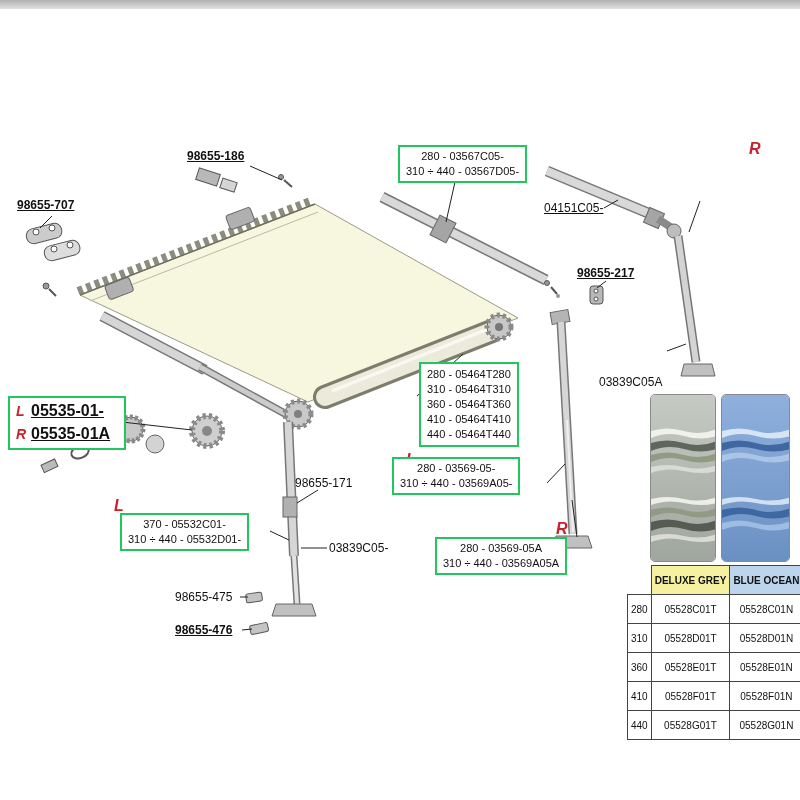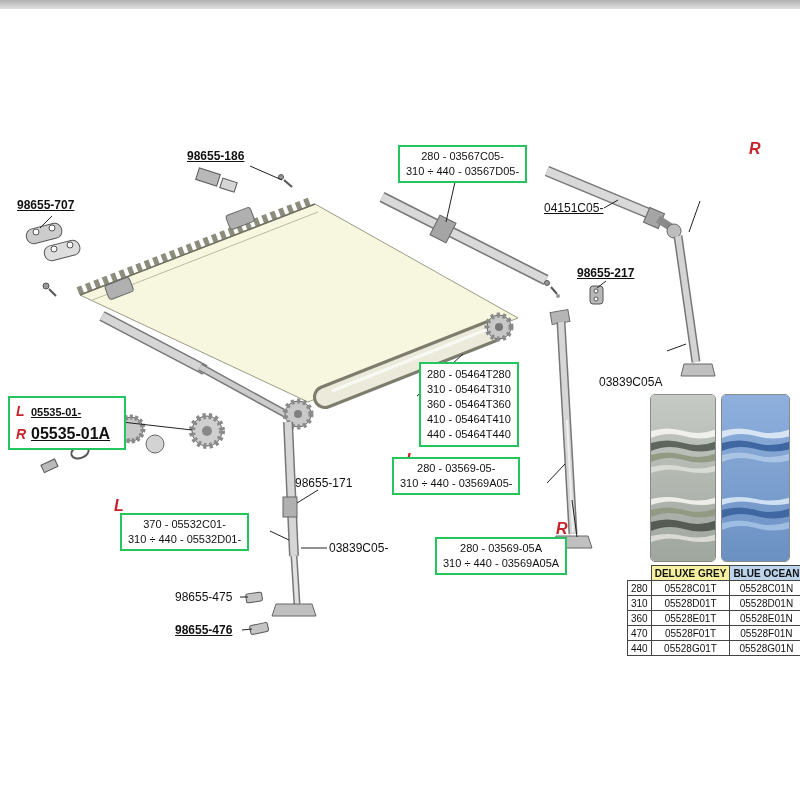--- a/index.html
+++ b/index.html
@@ -16,21 +16,21 @@
   .redbox.list { padding:3px 6px;text-align:right; }
   .lr { position:absolute; color:#c8232b; font-weight:bold; font-style:italic; font-size:16px; }
   .lr-inline { color:#c8232b; font-weight:bold; font-style:italic; font-size:14px;
                display:inline-block; width:15px; }
   .box0555 { text-align:left; line-height:22px; }
 
   .swatch { position:absolute; border-radius:5px; overflow:hidden; border:1px solid #8a8a8a; }
 
   .parts-table { position:absolute; border-collapse:collapse; font-size:10px; color:#111; }
   .parts-table td { border:1px solid #444; background:#fff; padding:1px 3px;
-                    text-align:center; white-space:nowrap; height:15px; }
+                    text-align:center; white-space:nowrap; height:29px; }
   .parts-table td.hdr { font-weight:bold; }
   .parts-table td.h-grey { background:#f6f1a0; }
   .parts-table td.h-blue { background:#bcd4ec; }
   .parts-table td.noborder { border:none; background:transparent; }
   .parts-table td.size { width:27px;text-align:center; }
   .parts-table td.code { width:70px; }
 </style>
 </head>
 <body>
 
@@ -201,21 +201,21 @@
     <div>310 ÷ 440 - 03569A05-</div>
   </div>
 
   <div class="redbox" style="left:435px; top:537px;">
     <div>280 - 03569-05A</div>
     <div>310 ÷ 440 - 03569A05A</div>
   </div>
 
   <div class="redbox box0555" style="left:8px; top:396px; width:118px;">
     <div>
-      <span class="lr-inline">L</span><span class="bold-u" style="font-size:11px;">05535-01-</span>
+      <span class="lr-inline">L</span><span class="bold-u" style="font-size:16px;">05535-01-</span>
     </div>
     <div>
       <span class="lr-inline">R</span><span class="bold-u" style="font-size:16px;">05535-01A</span>
     </div>
   </div>
 
   <div class="redbox" style="left:120px; top:513px;">
     <div>370 - 05532C01-</div>
     <div>310 ÷ 440 - 05532D01-</div>
   </div>
@@ -274,21 +274,21 @@
       <td class="size">310</td>
       <td class="code">05528D01T</td>
       <td class="code">05528D01N</td>
     </tr>
     <tr>
       <td class="size">360</td>
       <td class="code">05528E01T</td>
       <td class="code">05528E01N</td>
     </tr>
     <tr>
-      <td class="size">470</td>
+      <td class="size">410</td>
       <td class="code">05528F01T</td>
       <td class="code">05528F01N</td>
     </tr>
     <tr>
       <td class="size">440</td>
       <td class="code">05528G01T</td>
       <td class="code">05528G01N</td>
     </tr>
   </tbody>
     </table>

